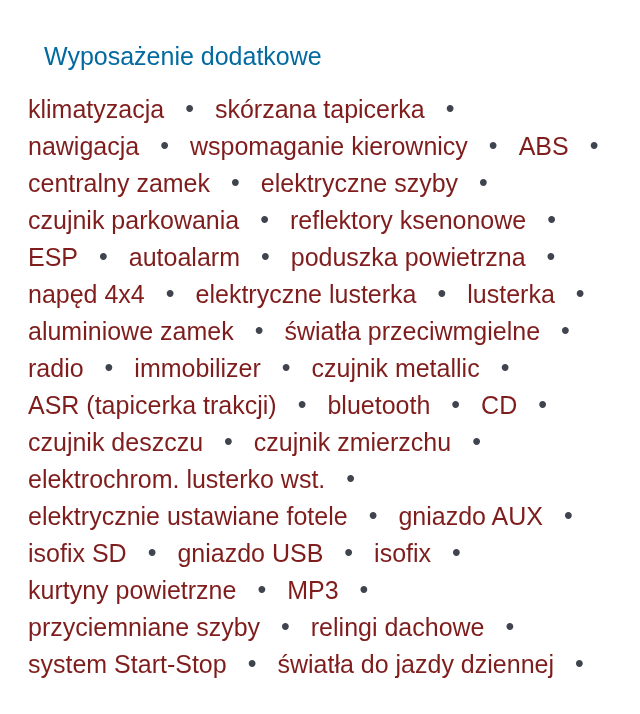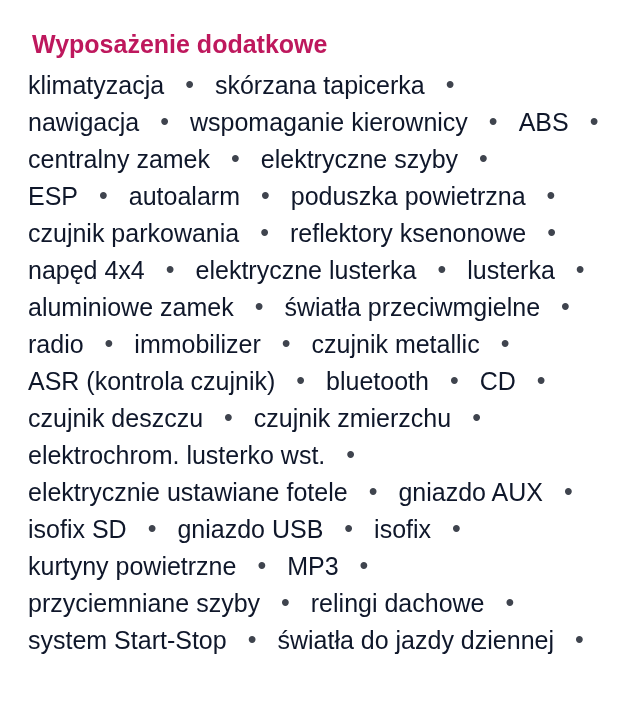--- a/index.html
+++ b/index.html
@@ -10,60 +10,60 @@
   body {
     width: 640px;
     height: 714px;
     overflow: hidden;
     font-family: "Liberation Sans", sans-serif;
   }
   .section {
     padding: 22px 24px 0 28px;
   }
   .section-title {
-    margin: 4px;
+    margin: 16px;
     font-size: 25px;
     line-height: 37px;
-    font-weight: 700;
-    color: #be185d;
+    font-weight: 400;
+    color: #0369a1;
   }
   .equipment-list {
     margin: 0;
   }
   .line {
     font-size: 25px;
     line-height: 37px;
     color: #3f444e;
     white-space: nowrap;
   }
   .item {
-    color: #0f172a;
+    color: #7f1d1d;
   }
   .sep {
     display: inline-block;
     margin: 0 21px;
     color: #3f444e;
     transform: translateY(-1px);
   }
 </style>
 </head>
 <body>
 
 <main class="section">
   <h2 class="section-title">Wyposażenie dodatkowe</h2>
   <div class="equipment-list">
       <div class="line"><span class="item">klimatyzacja</span><span class="sep">•</span><span class="item">skórzana tapicerka</span><span class="sep">•</span></div>
       <div class="line"><span class="item">nawigacja</span><span class="sep">•</span><span class="item">wspomaganie kierownicy</span><span class="sep">•</span><span class="item">ABS</span><span class="sep">•</span></div>
       <div class="line"><span class="item">centralny zamek</span><span class="sep">•</span><span class="item">elektryczne szyby</span><span class="sep">•</span></div>
+      <div class="line"><span class="item">czujnik parkowania</span><span class="sep">•</span><span class="item">reflektory ksenonowe</span><span class="sep">•</span></div>
       <div class="line"><span class="item">ESP</span><span class="sep">•</span><span class="item">autoalarm</span><span class="sep">•</span><span class="item">poduszka powietrzna</span><span class="sep">•</span></div>
-      <div class="line"><span class="item">czujnik parkowania</span><span class="sep">•</span><span class="item">reflektory ksenonowe</span><span class="sep">•</span></div>
       <div class="line"><span class="item">napęd 4x4</span><span class="sep">•</span><span class="item">elektryczne lusterka</span><span class="sep">•</span><span class="item">lusterka</span><span class="sep">•</span></div>
       <div class="line"><span class="item">aluminiowe zamek</span><span class="sep">•</span><span class="item">światła przeciwmgielne</span><span class="sep">•</span></div>
       <div class="line"><span class="item">radio</span><span class="sep">•</span><span class="item">immobilizer</span><span class="sep">•</span><span class="item">czujnik metallic</span><span class="sep">•</span></div>
-      <div class="line"><span class="item">ASR (kontrola czujnik)</span><span class="sep">•</span><span class="item">bluetooth</span><span class="sep">•</span><span class="item">CD</span><span class="sep">•</span></div>
+      <div class="line"><span class="item">ASR (tapicerka trakcji)</span><span class="sep">•</span><span class="item">bluetooth</span><span class="sep">•</span><span class="item">CD</span><span class="sep">•</span></div>
       <div class="line"><span class="item">czujnik deszczu</span><span class="sep">•</span><span class="item">czujnik zmierzchu</span><span class="sep">•</span></div>
       <div class="line"><span class="item">elektrochrom. lusterko wst.</span><span class="sep">•</span></div>
       <div class="line"><span class="item">elektrycznie ustawiane fotele</span><span class="sep">•</span><span class="item">gniazdo AUX</span><span class="sep">•</span></div>
       <div class="line"><span class="item">isofix SD</span><span class="sep">•</span><span class="item">gniazdo USB</span><span class="sep">•</span><span class="item">isofix</span><span class="sep">•</span></div>
       <div class="line"><span class="item">kurtyny powietrzne</span><span class="sep">•</span><span class="item">MP3</span><span class="sep">•</span></div>
       <div class="line"><span class="item">przyciemniane szyby</span><span class="sep">•</span><span class="item">relingi dachowe</span><span class="sep">•</span></div>
       <div class="line"><span class="item">system Start-Stop</span><span class="sep">•</span><span class="item">światła do jazdy dziennej</span><span class="sep">•</span></div>
     </div>
 </main>
 

